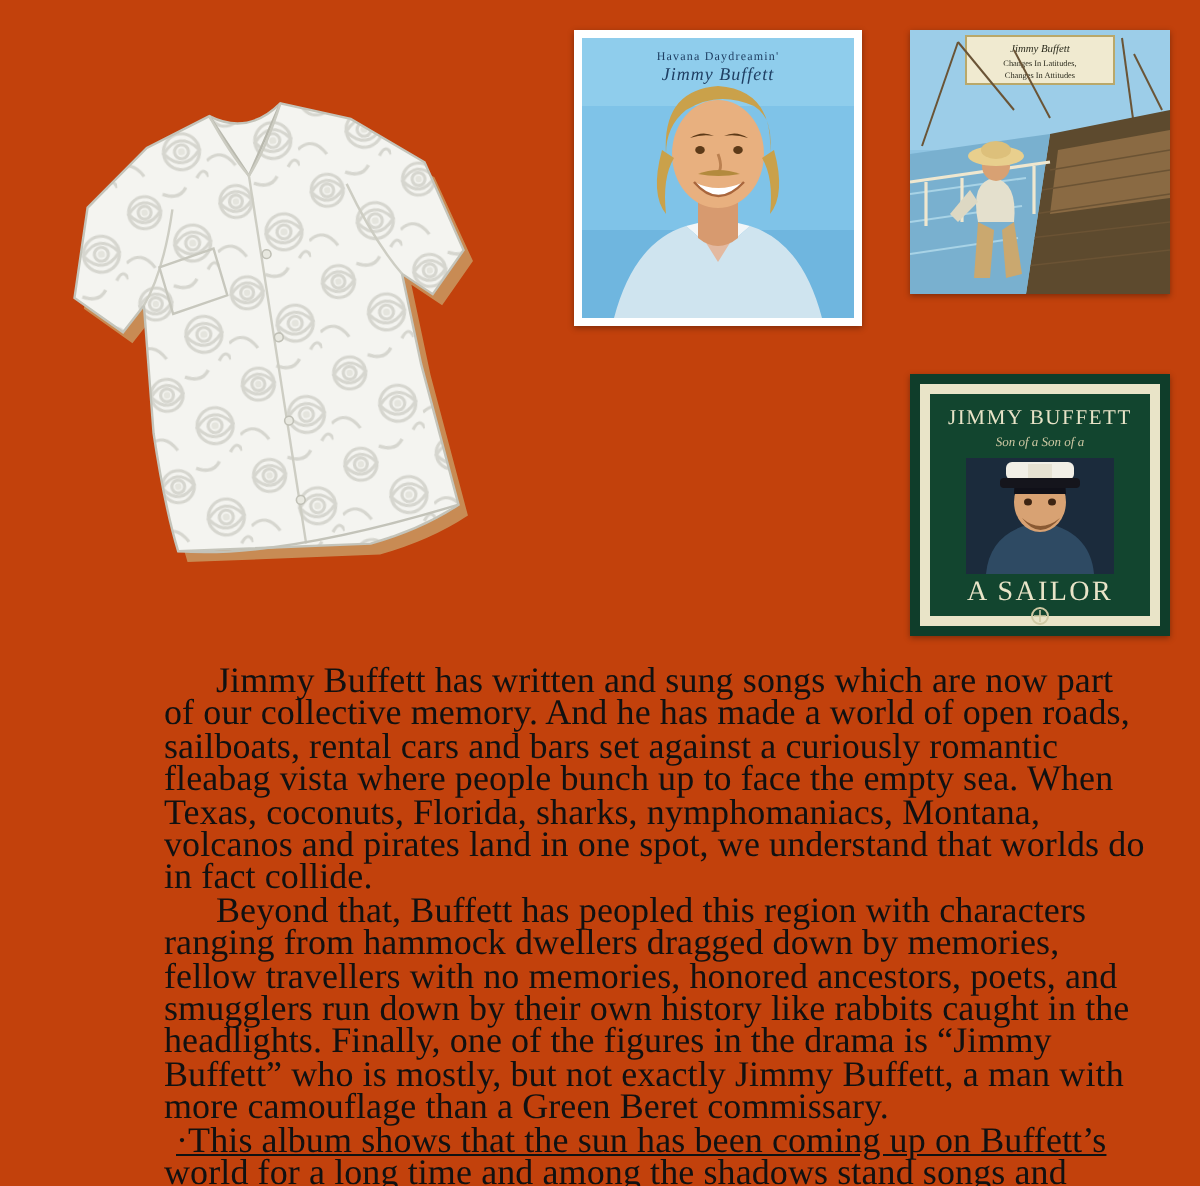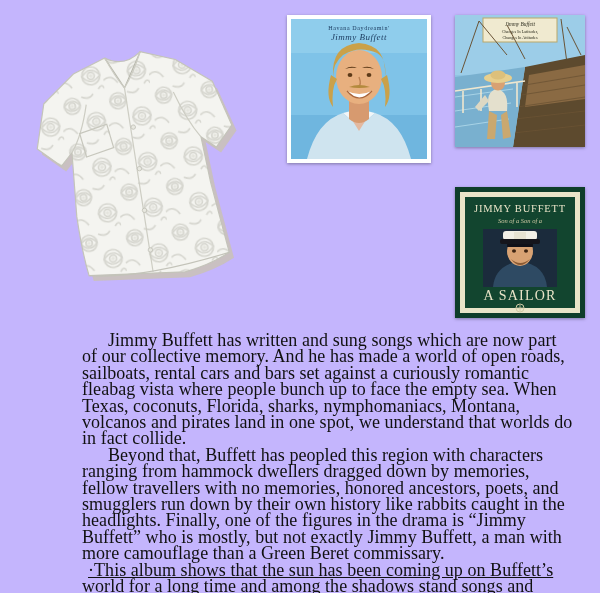--- a/index.html
+++ b/index.html
@@ -7,21 +7,21 @@
     padding: 0;
     background: #ffffff;
   }
   body {
     font-family: "Liberation Sans", sans-serif;
   }
   .page {
     position: relative;
     width: 600px;
     height: 593px;
-    background: #c4b5fd;
+    background: #c2410c;
     overflow: hidden;
   }
   
   .shirt-wrap {
     position: absolute;
     left: 22px;
     top: 40px;
     width: 245px;
     height: 250px;
     transform: rotate(-7deg);

